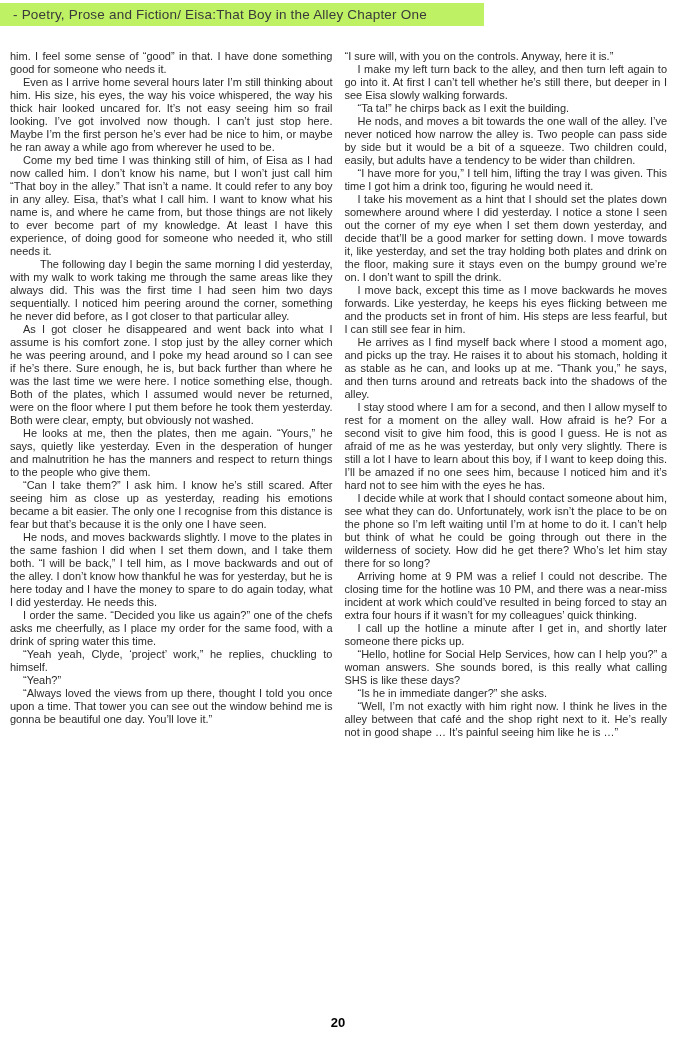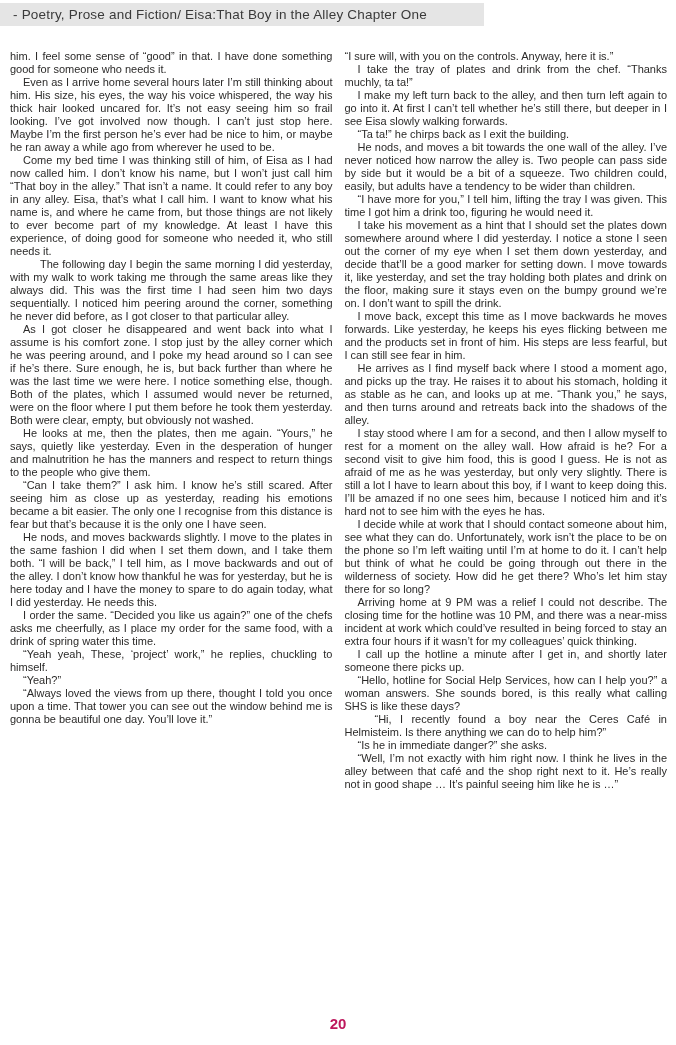--- a/index.html
+++ b/index.html
@@ -56,62 +56,60 @@
   .indent-none  { text-indent: 0; }
   .indent-normal{ text-indent: 13px; }
   .indent-large { text-indent: 30px; }
   .page-number {
     position: absolute;
     left: 0;
     width: 676px;
     top: 1015px;
     text-align: center;
     font-weight: bold;
-    font-size: 15px;
-    color: #be185d;
+    font-size: 13px;
+    color: #000000;
   }
 </style>
 </head>
 <body>
 
 <div class="page">
-  <div class="header-bar" style="background: #e5e5e5;">
+  <div class="header-bar" style="background: #bef264;">
     <span class="header-title">- Poetry, Prose and Fiction/ Eisa:That Boy in the Alley Chapter One</span>
   </div>
 
   <div class="columns">
     <div class="col" id="col-left">
         <p class="para indent-none">him.  I feel some sense of “good” in that.  I have done something good for someone who needs it.</p>
         <p class="para indent-normal">Even as I arrive home several hours later I’m still thinking about him.  His size, his eyes, the way his voice whispered, the way his thick hair looked uncared for.  It’s not easy seeing him so frail looking.  I’ve got involved now though.  I can’t just stop here.  Maybe I’m the first person he’s ever had be nice to him, or maybe he ran away a while ago from wherever he used to be.</p>
         <p class="para indent-normal">Come my bed time I was thinking still of him, of Eisa as I had now called him.  I don’t know his name, but I won’t just call him “That boy in the alley.”  That isn’t a name.  It could refer to any boy in any alley.  Eisa, that’s what I call him.  I want to know what his name is, and where he came from, but those things are not likely to ever become part of my knowledge.  At least I have this experience, of doing good for someone who needed it, who still needs it.</p>
         <p class="para indent-large">The following day I begin the same morning I did yesterday, with my walk to work taking me through the same areas like they always did.  This was the first time I had seen him two days sequentially.  I noticed him peering around the corner, something he never did before, as I got closer to that particular alley.</p>
         <p class="para indent-normal">As I got closer he disappeared and went back into what I assume is his comfort zone.  I stop just by the alley corner which he was peering around, and I poke my head around so I can see if he’s there.  Sure enough, he is, but back further than where he was the last time we were here.  I notice something else, though.  Both of the plates, which I assumed would never be returned, were on the floor where I put them before he took them yesterday.  Both were clear, empty, but obviously not washed.</p>
         <p class="para indent-normal">He looks at me, then the plates, then me again.  “Yours,” he says, quietly like yesterday.  Even in the desperation of hunger and malnutrition he has the manners and respect to return things to the people who give them.</p>
         <p class="para indent-normal">“Can I take them?” I ask him.  I know he’s still scared.  After seeing him as close up as yesterday, reading his emotions became a bit easier.  The only one I recognise from this distance is fear but that’s because it is the only one I have seen.</p>
         <p class="para indent-normal">He nods, and moves backwards slightly.  I move to the plates in the same fashion I did when I set them down, and I take them both.  “I will be back,” I tell him, as I move backwards and out of the alley.  I don’t know how thankful he was for yesterday, but he is here today and I have the money to spare to do again today, what I did yesterday.  He needs this.</p>
         <p class="para indent-normal">I order the same.  “Decided you like us again?”  one of the chefs asks me cheerfully, as I place my order for the same food, with a drink of spring water this time.</p>
-        <p class="para indent-normal">“Yeah yeah, These, ‘project’ work,” he replies, chuckling to himself.</p>
+        <p class="para indent-normal">“Yeah yeah, Clyde, ‘project’ work,” he replies, chuckling to himself.</p>
         <p class="para indent-normal">“Yeah?”</p>
         <p class="para indent-normal">“Always loved the views from up there, thought I told you once upon a time.  That tower you can see out the window behind me is gonna be beautiful one day.  You’ll love it.”</p>
       </div>
     <div class="col" id="col-right">
         <p class="para indent-none">“I sure will, with you on the controls.  Anyway, here it is.”</p>
-        <p class="para indent-normal">I take the tray of plates and drink from the chef.  “Thanks muchly, ta ta!”</p>
         <p class="para indent-normal">I make my left turn back to the alley, and then turn left again to go into it.  At first I can’t tell whether he’s still there, but deeper in I see Eisa slowly walking forwards.</p>
         <p class="para indent-normal">“Ta ta!”  he chirps back as I exit the building.</p>
         <p class="para indent-normal">He nods, and moves a bit towards the one wall of the alley.  I’ve never noticed how narrow the alley is.  Two people can pass side by side but it would be a bit of a squeeze.  Two children could, easily, but adults have a tendency to be wider than children.</p>
         <p class="para indent-normal">“I have more for you,” I tell him, lifting the tray I was given.  This time I got him a drink too, figuring he would need it.</p>
         <p class="para indent-normal">I take his movement as a hint that I should set the plates down somewhere around where I did yesterday.  I notice a stone I seen out the corner of my eye when I set them down yesterday, and decide that’ll be a good marker for setting down.  I move towards it, like yesterday, and set the tray holding both plates and drink on the floor, making sure it stays even on the bumpy ground we’re on.  I don’t want to spill the drink.</p>
         <p class="para indent-normal">I move back, except this time as I move backwards he moves forwards.  Like yesterday, he keeps his eyes flicking between me and the products set in front of him.  His steps are less fearful, but I can still see fear in him.</p>
         <p class="para indent-normal">He arrives as I find myself back where I stood a moment ago, and picks up the tray.  He raises it to about his stomach, holding it as stable as he can, and looks up at me.  “Thank you,” he says, and then turns around and retreats back into the shadows of the alley.</p>
         <p class="para indent-normal">I stay stood where I am for a second, and then I allow myself to rest for a moment on the alley wall.  How afraid is he?  For a second visit to give him food, this is good I guess.  He is not as afraid of me as he was yesterday, but only very slightly.  There is still a lot I have to learn about this boy, if I want to keep doing this.  I’ll be amazed if no one sees him, because I noticed him and it’s hard not to see him with the eyes he has.</p>
         <p class="para indent-normal">I decide while at work that I should contact someone about him, see what they can do.  Unfortunately, work isn’t the place to be on the phone so I’m left waiting until I’m at home to do it.  I can’t help but think of what he could be going through out there in the wilderness of society.  How did he get there?  Who’s let him stay there for so long?</p>
         <p class="para indent-normal">Arriving home at 9 PM was a relief I could not describe.  The closing time for the hotline was 10 PM, and there was a near-miss incident at work which could’ve resulted in being forced to stay an extra four hours if it wasn’t for my colleagues’ quick thinking.</p>
         <p class="para indent-normal">I call up the hotline a minute after I get in, and shortly later someone there picks up.</p>
         <p class="para indent-normal">“Hello, hotline for Social Help Services, how can I help you?”  a woman answers.  She sounds bored, is this really what calling SHS is like these days?</p>
-        <p class="para indent-large">“Hi, I recently found a boy near the Ceres Café in Helmisteim.  Is there anything we can do to help him?”</p>
         <p class="para indent-normal">“Is he in immediate danger?”  she asks.</p>
         <p class="para indent-normal">“Well, I’m not exactly with him right now.  I think he lives in the alley between that café and the shop right next to it.  He’s really not in good shape … It’s painful seeing him like he is …”</p>
       </div>
   </div>
 
   <div class="page-number">20</div>
 </div>
 
 </body></html>

